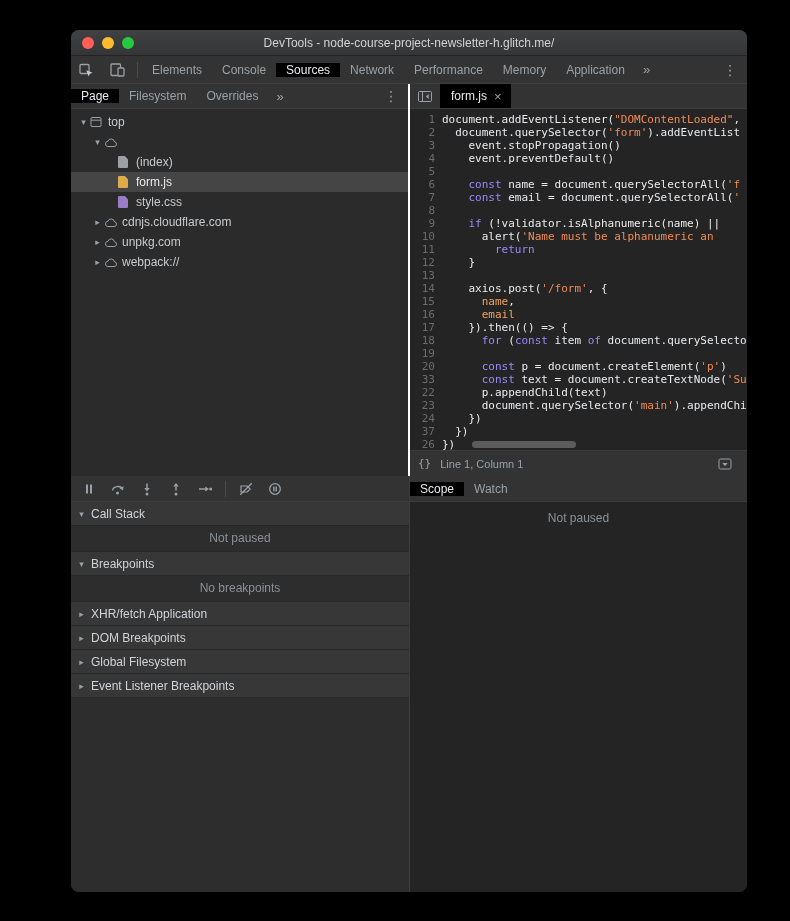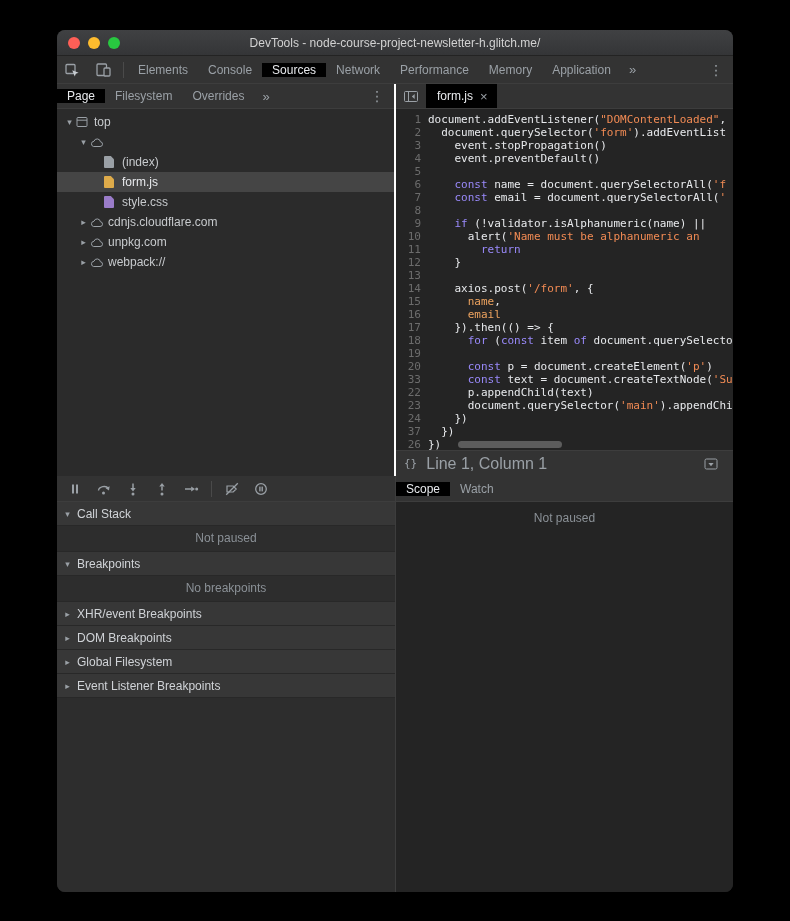--- a/index.html
+++ b/index.html
@@ -4,21 +4,21 @@
 <style>
   * { margin:0; padding:0; box-sizing:border-box; }
   html,body { background:#000; }
   body {
     width:790px; height:921px; margin:0 auto; overflow:hidden;
     font-family:"Liberation Sans", sans-serif;
     --kw:#9a8afc; --str:#f28b54; --prop:#eda35f; --fi-js:#deab4a; --fi-css:#9a7cc9; --seltab:#000000;
   }
   .stage { position:relative; width:790px; height:921px; }
   .window {
-    position:absolute; left:57px; top:30px; width:676px; height:862px;
+    position:absolute; left:71px; top:30px; width:676px; height:862px;
     border-radius:8px; overflow:hidden; background:#242424;
     box-shadow:0 30px 70px rgba(0,0,0,.85), 0 0 0 1px rgba(0,0,0,.6);
     display:flex; flex-direction:column;
   }
   
   .titlebar { flex:0 0 26px; background:linear-gradient(#404143,#343537); border-bottom:1px solid #232323;
     display:flex; align-items:center; justify-content:center; position:relative; }
   .traffic { position:absolute; left:11px; top:7px; display:flex; gap:8px; }
   .light { width:12px; height:12px; border-radius:50%; display:inline-block; }
   .title { font-size:12px; color:#d2d2d2; }
@@ -52,21 +52,21 @@
     font-family:"DejaVu Sans Mono", monospace; font-size:11px; line-height:13px; }
   .gutter { width:32px; flex:0 0 auto; text-align:right; padding-right:7px; color:#6c6c6c; }
   .code-lines { flex:1; overflow:hidden; color:#e8eaed; white-space:pre; }
   .code-line { white-space:pre; }
   .t-kw { color:var(--kw,#9a8afc); }
   .t-str { color:var(--str,#f28b54); }
   .t-prop { color:var(--prop,#eda35f); }
   .h-scroll { position:absolute; bottom:2px; left:62px; width:104px; height:7px; border-radius:4px; background:#5c5c5c; }
   .statusbar { flex:0 0 26px; background:#333; border-top:1px solid #3d3d3d; display:flex; align-items:center; padding:0 8px; gap:9px; }
   .pp { color:#9aa0a6; font-size:11px; font-family:"DejaVu Sans Mono", monospace; cursor:pointer; }
-  .status-text { color:#9aa0a6; font-size:16px; }
+  .status-text { color:#9aa0a6; font-size:11px; }
   .sb-spacer { flex:1; }
   
   .bottom-split { flex:1; display:flex; min-height:0; }
   .debugger { width:339px; flex:0 0 auto; border-right:1px solid #3d3d3d; background:#2d2d2d; display:flex; flex-direction:column; }
   .dbg-toolbar { flex:0 0 26px; background:#333; border-bottom:1px solid #3d3d3d; display:flex; align-items:center; padding-left:5px; gap:3px; }
   .dbg-btn { width:26px; height:22px; display:flex; align-items:center; justify-content:center; cursor:pointer; }
   .sec-hdr { height:24px; background:#373737; border-bottom:1px solid #282828; display:flex; align-items:center; gap:4px;
     padding-left:5px; font-size:12px; color:#d0d3d7; cursor:pointer; }
   .sec-arrow { font-size:9px; color:#9aa0a6; width:11px; text-align:center; }
   .sec-msg { background:#2d2d2d; border-bottom:1px solid #282828; color:#8b9197; font-size:12px; text-align:center; padding:5px 0 6px; }
@@ -315,21 +315,21 @@
               <span>Call Stack</span>
             </div>
             <div class="sec-msg">Not paused</div>
             <div class="sec-hdr">
               <span class="sec-arrow">▾</span>
               <span>Breakpoints</span>
             </div>
             <div class="sec-msg">No breakpoints</div>
             <div class="sec-hdr">
               <span class="sec-arrow">▸</span>
-              <span>XHR/event Breakpoints</span>
+              <span>XHR/fetch Application</span>
             </div>
             <div class="sec-hdr">
               <span class="sec-arrow">▸</span>
               <span>DOM Breakpoints</span>
             </div>
             <div class="sec-hdr">
               <span class="sec-arrow">▸</span>
               <span>Global Filesystem</span>
             </div>
             <div class="sec-hdr">

